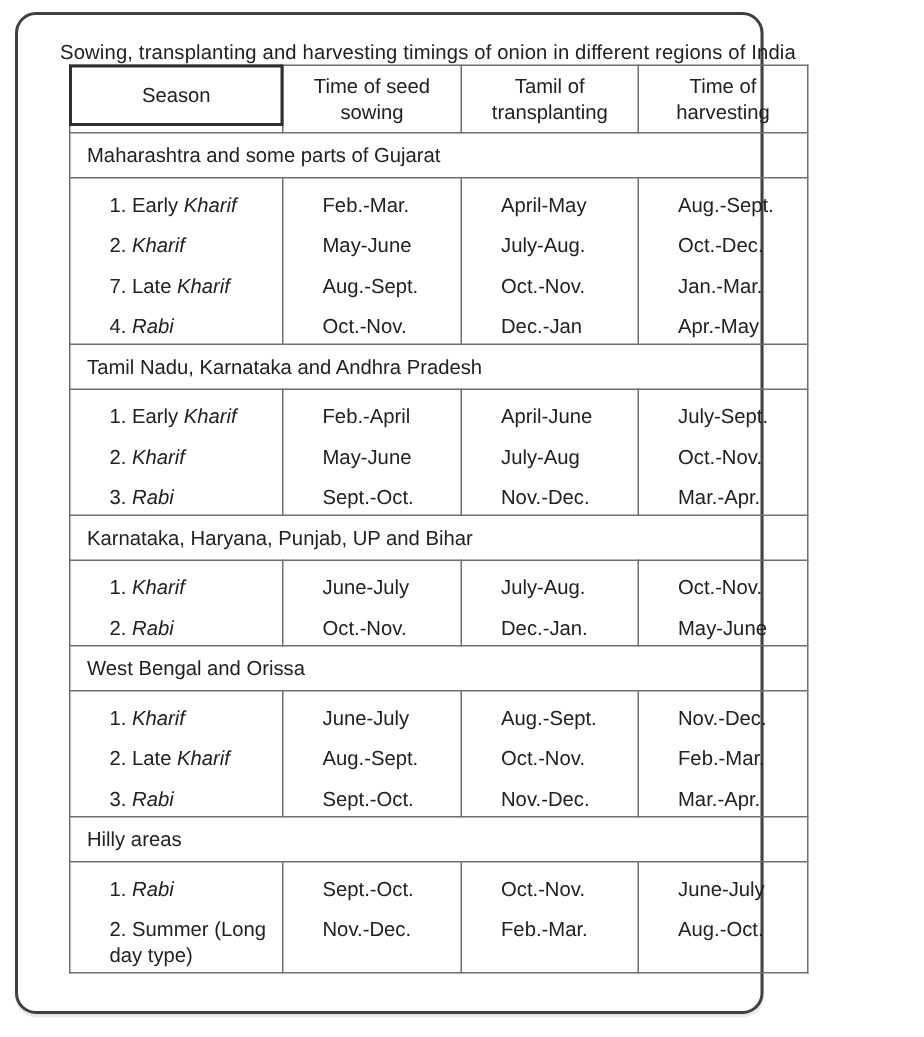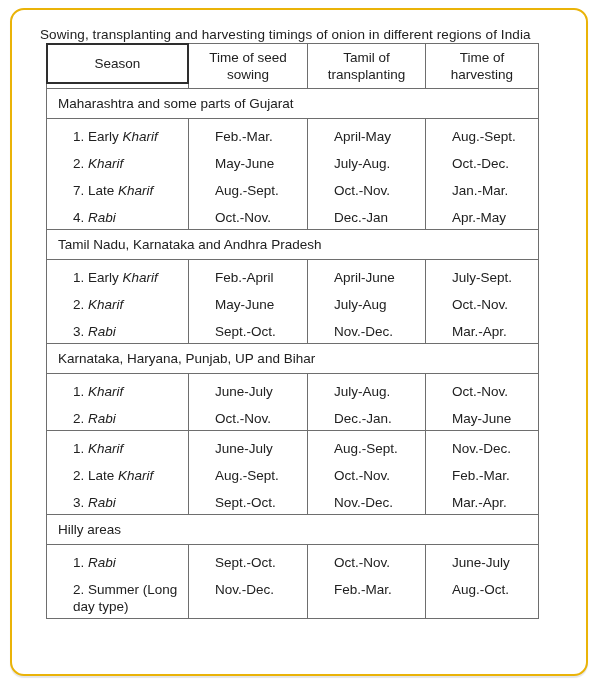--- a/index.html
+++ b/index.html
@@ -6,23 +6,23 @@
   html, body {
     width: 616px; height: 691px;
     background: #ffffff;
     font-family: "Liberation Sans", "DejaVu Sans", sans-serif;
     color: #212121;
     position: relative;
   }
   .card {
     position: absolute;
     left: 10px; top: 8px;
-    width: 578px; height: 668px;
+    width: 499px; height: 668px;
     background: #ffffff;
-    border: 2px solid #eab308;
+    border: 2px solid #404040;
     border-radius: 14px;
     box-shadow: 0 2px 1px rgba(0,0,0,0.10);
   }
   .title {
     position: absolute;
     left: 28px; top: 16px;
     width: 544px;
     font-size: 13.5px;
     line-height: 17px;
     letter-spacing: 0.1px;
@@ -170,20 +170,23 @@
       <td>
         <div class="entry">July-Aug.</div>
         <div class="entry">Dec.-Jan.</div>
       </td>
       <td>
         <div class="entry">Oct.-Nov.</div>
         <div class="entry">May-June</div>
       </td>
     </tr>
 
+    <tr class="region-row">
+      <td colspan="4">West Bengal and Orissa</td>
+    </tr>
     <tr class="block-row">
       <td>
         <div class="entry"><span>1. </span><i>Kharif</i></div>
         <div class="entry"><span>2. Late </span><i>Kharif</i></div>
         <div class="entry"><span>3. </span><i>Rabi</i></div>
       </td>
       <td>
         <div class="entry">June-July</div>
         <div class="entry">Aug.-Sept.</div>
         <div class="entry">Sept.-Oct.</div>

